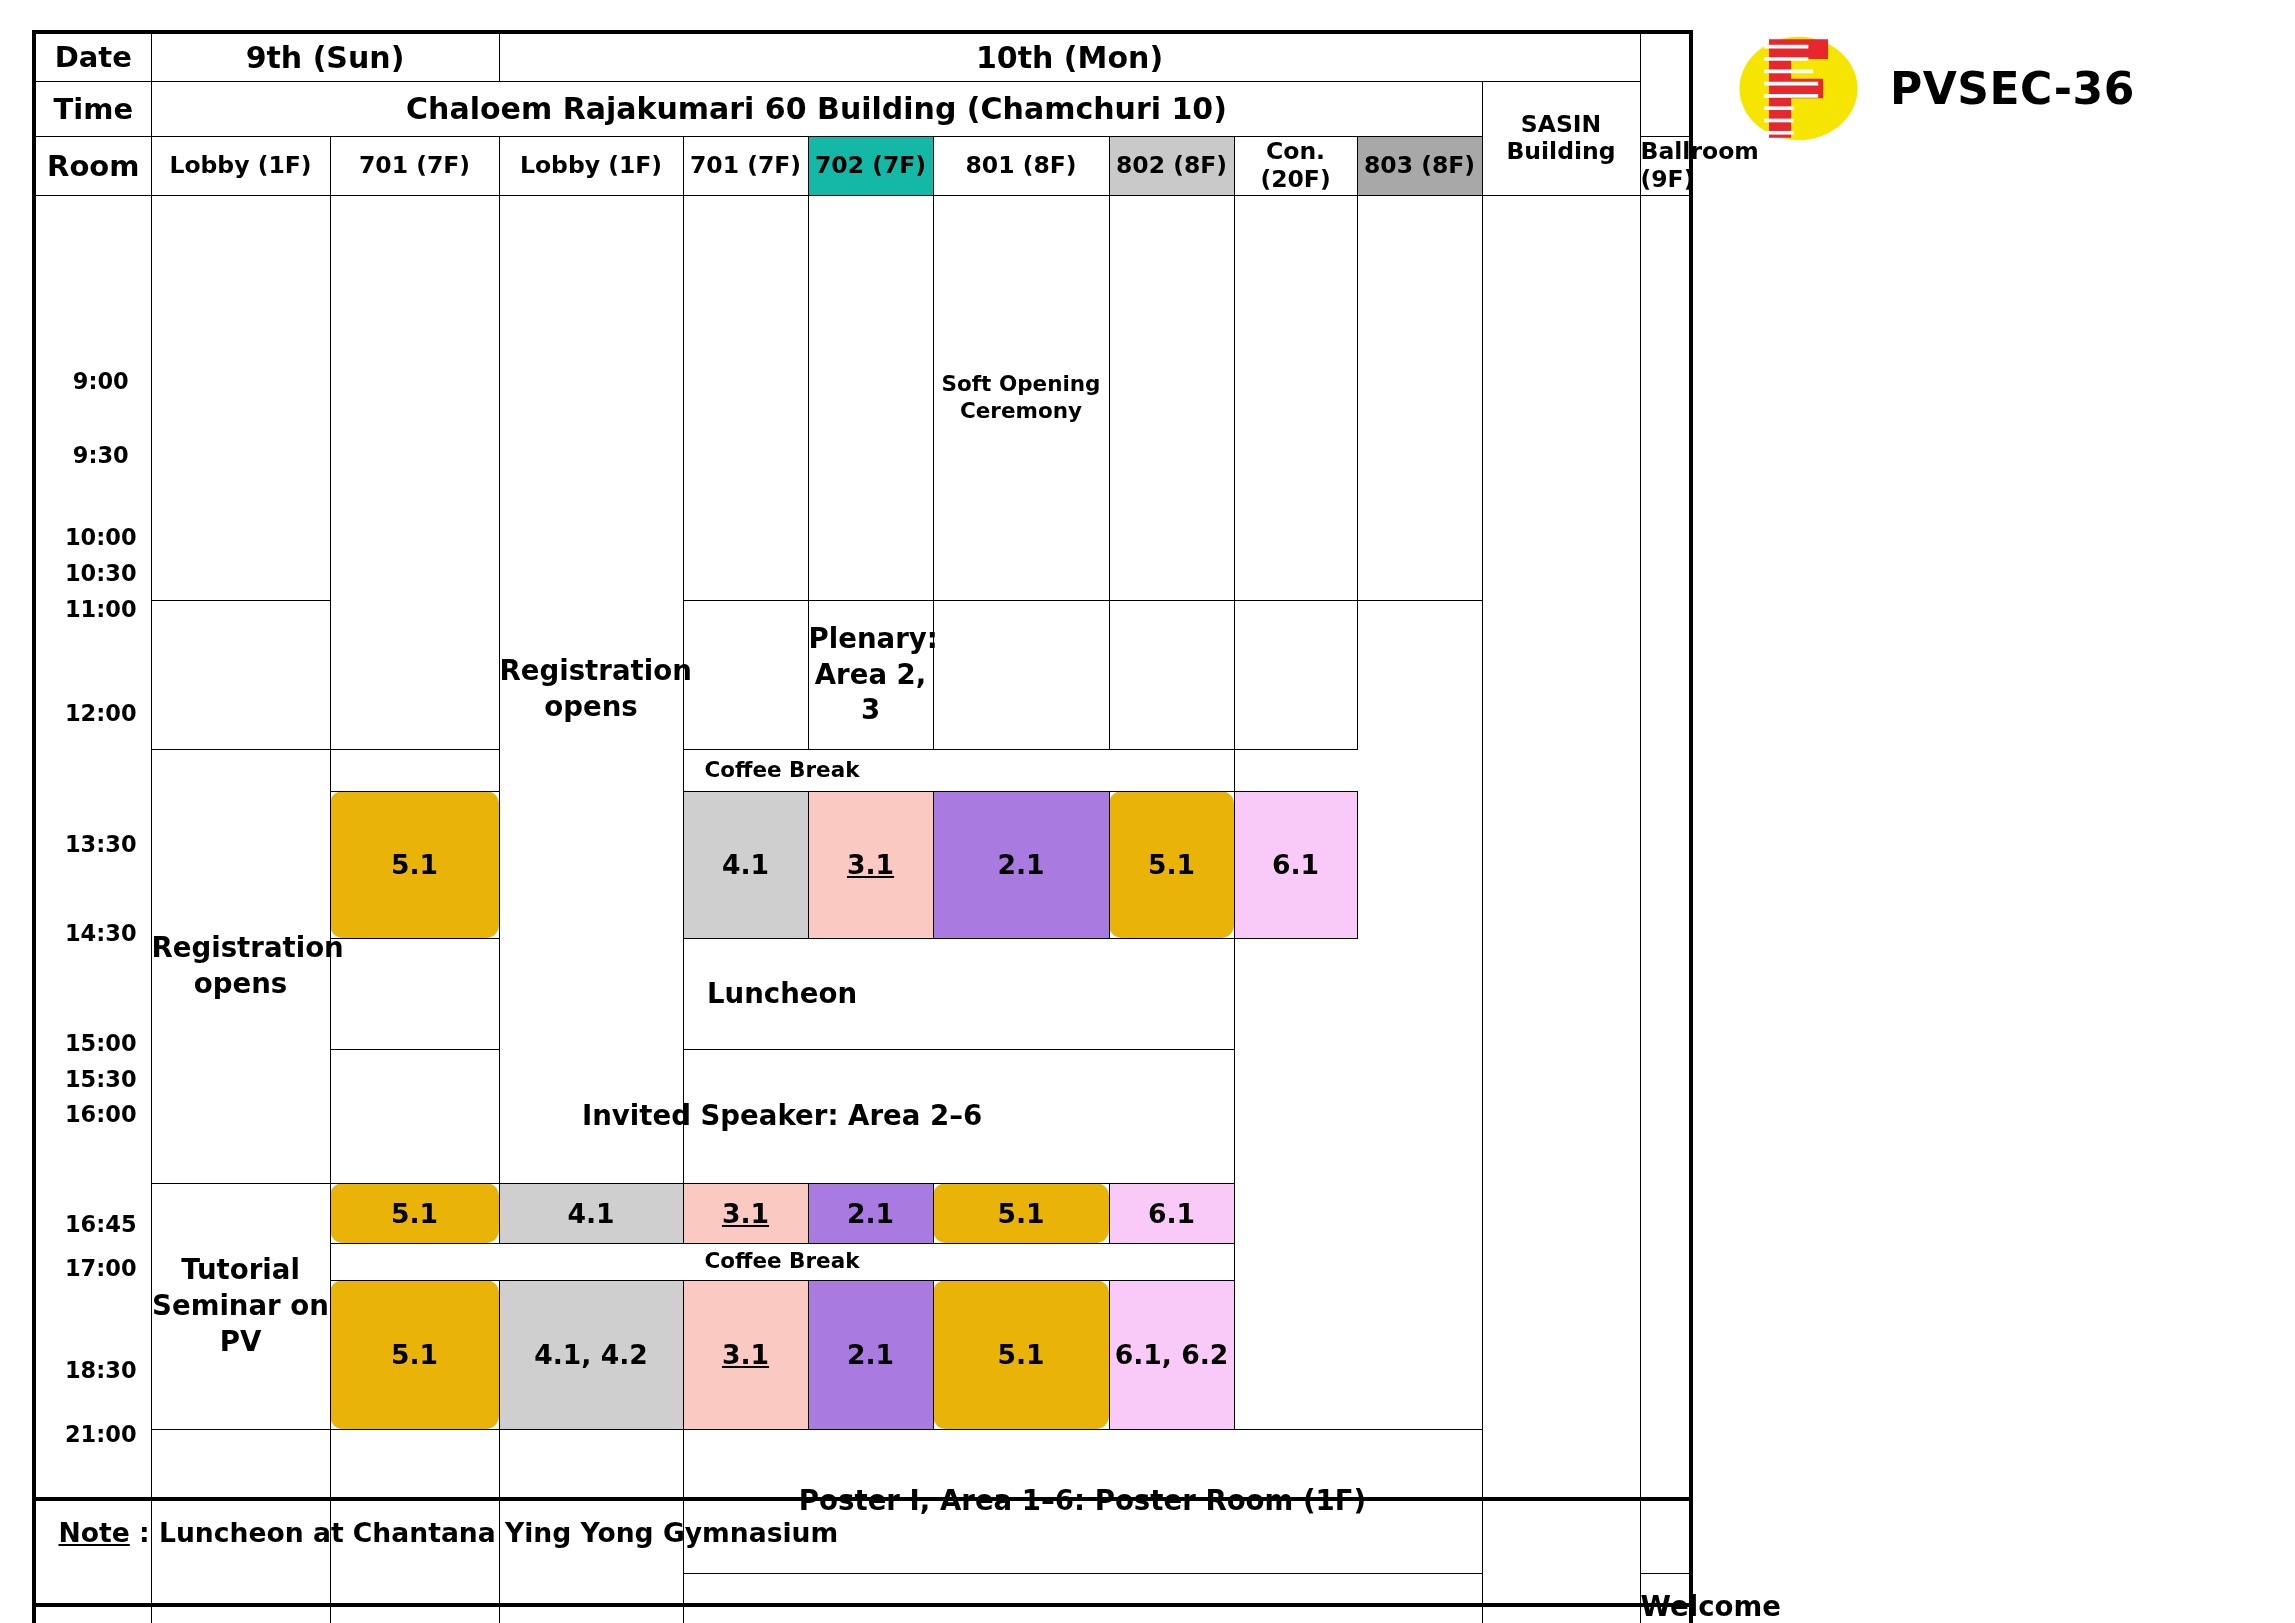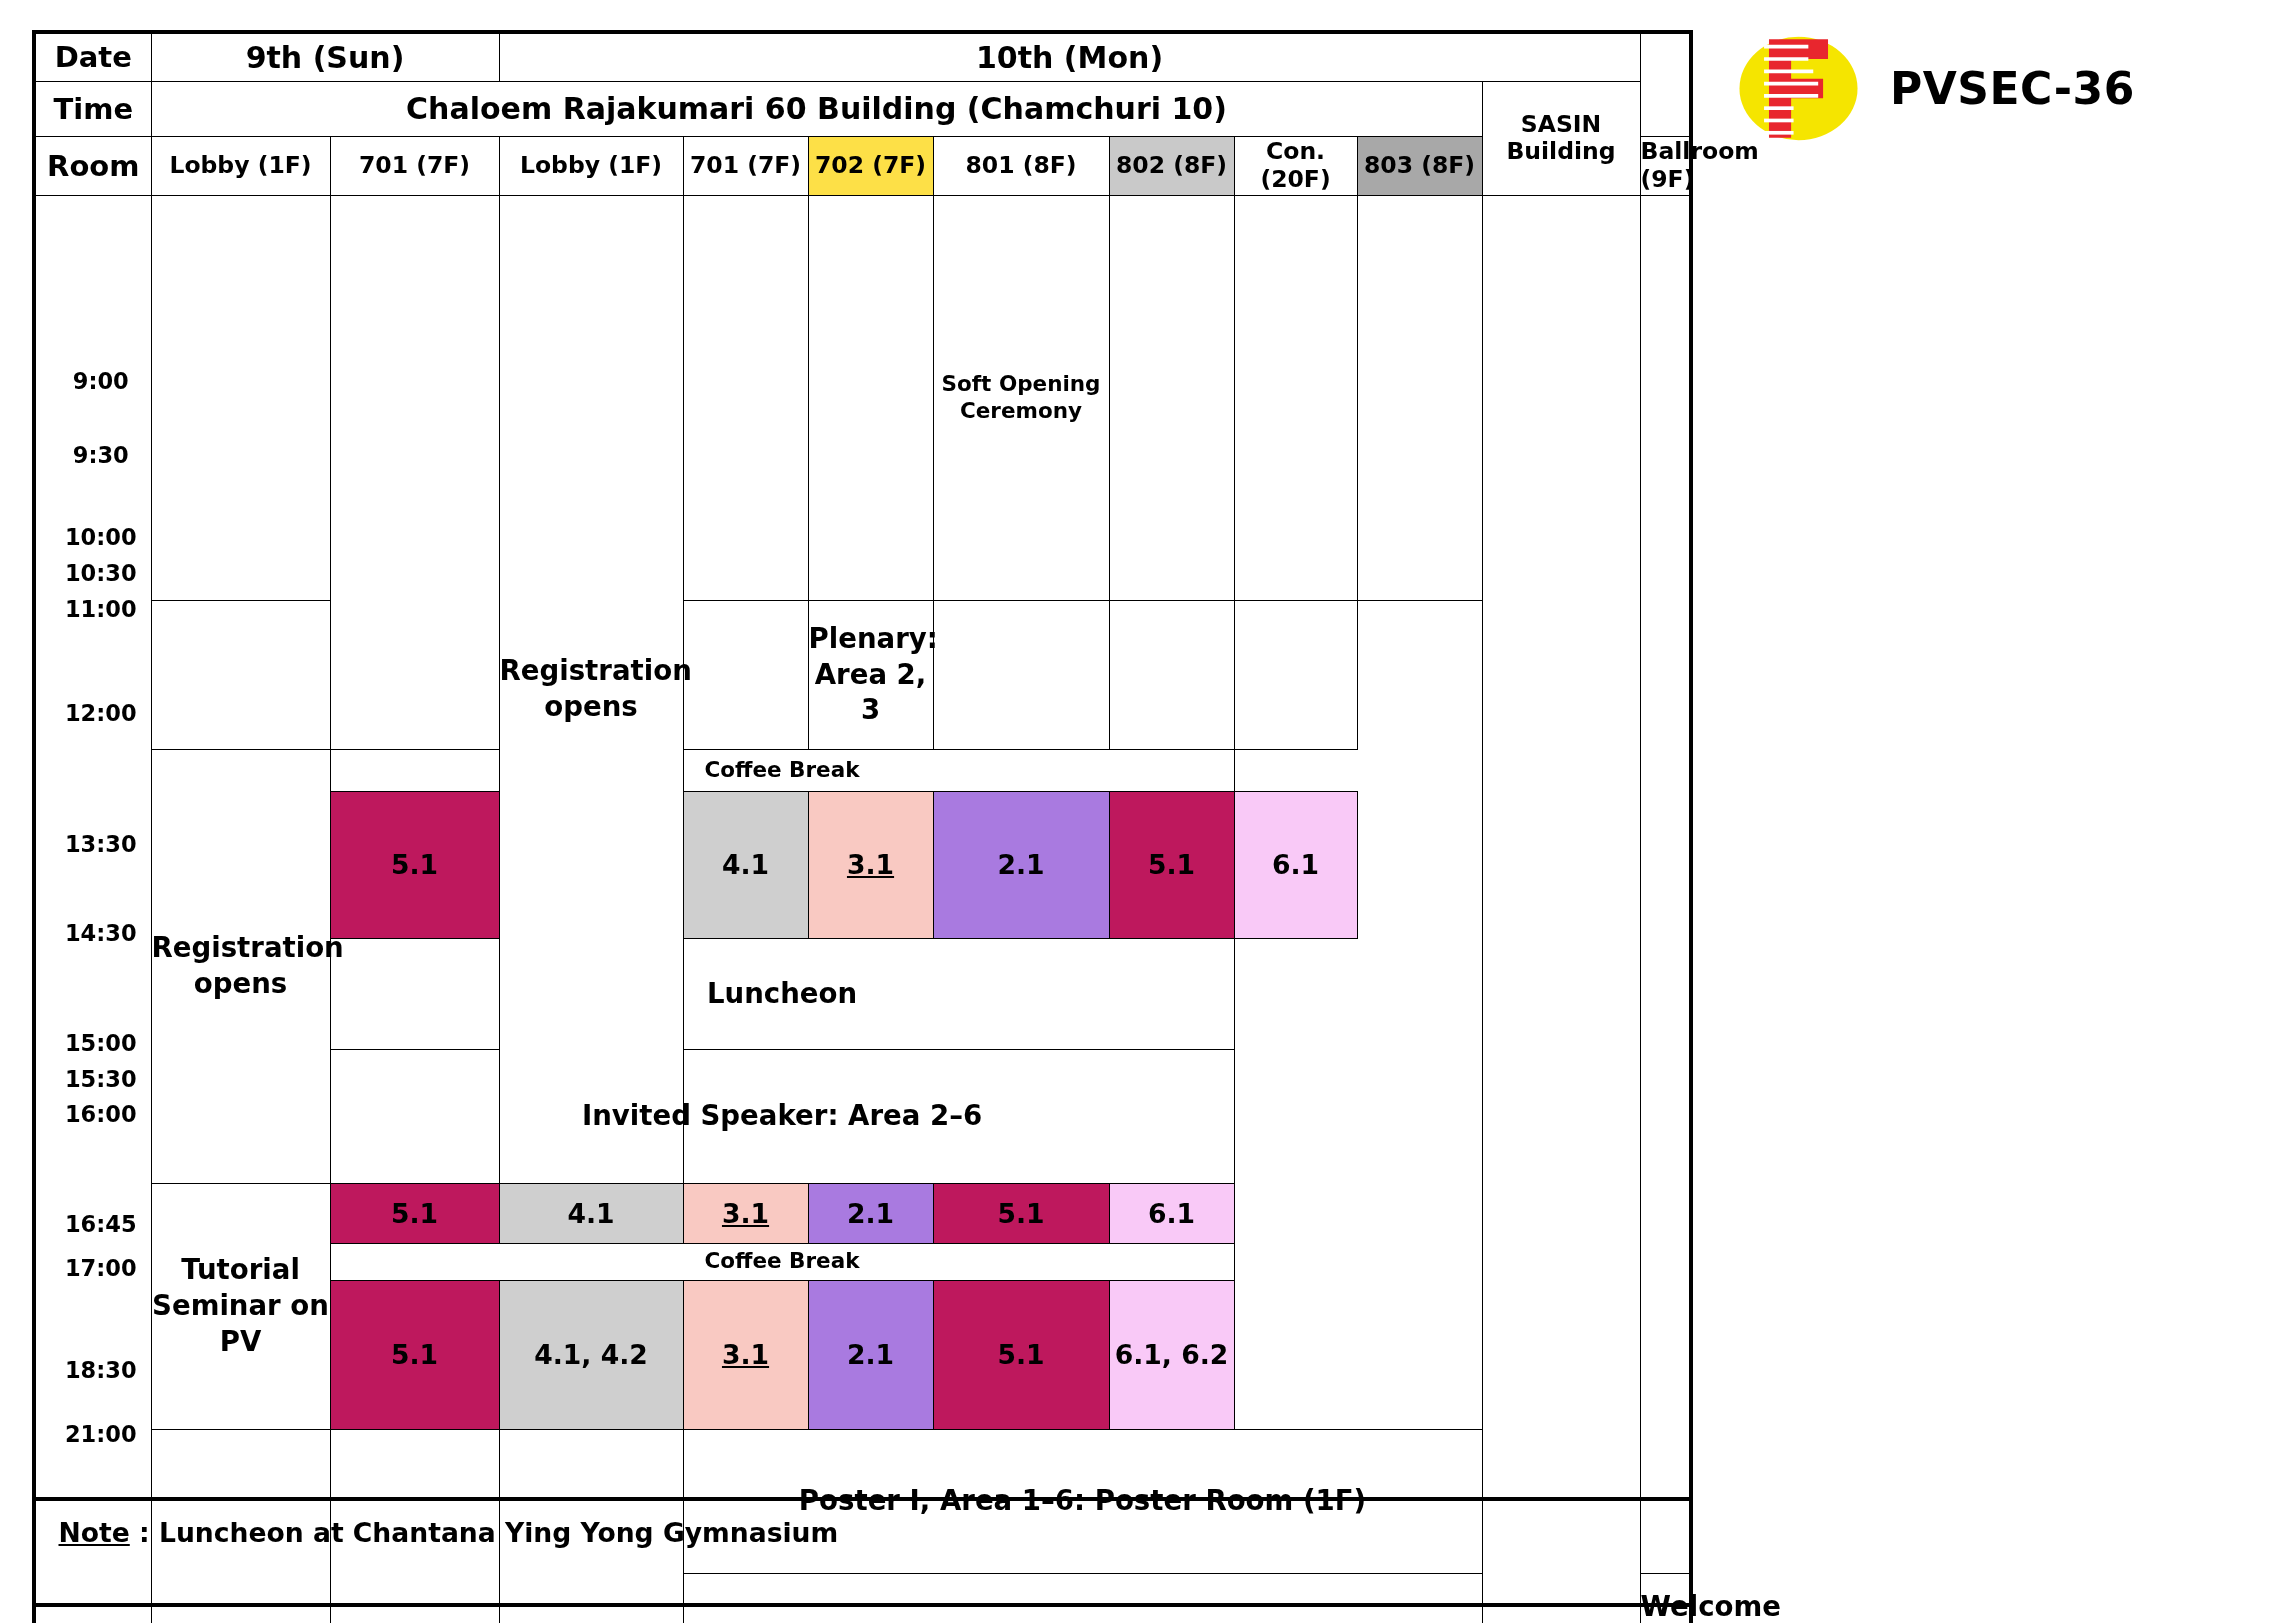--- a/index.html
+++ b/index.html
@@ -60,21 +60,21 @@
 
   
   .hdr-date  { height: 49px; font-size: 29px; }
   .hdr-time  { height: 55px; font-size: 29px; }
   .hdr-room  { height: 59px; font-size: 23.5px; }
 
   .hdr-label { font-size: 29px; }
   .big-head  { font-size: 30px; margin-top: 24px; }
 
   .room-cell { font-size: 23.5px; line-height: 1.15; }
-  .room-702  { background: #fde047; }
+  .room-702  { background: #14b8a6; }
   .room-802  { background: #c9c9c9; }
   .room-803  { background: #a8a8a8; }
 
   
   td.timeaxis {
     border-top: 1.5px solid #000;
     border-bottom: 1.5px solid #000;
     border-right: 1.5px solid #000;
     border-left: none;
     padding: 0;
@@ -90,21 +90,21 @@
     left: 0; right: 0;
     text-align: center;
     font-size: 22.5px;
     font-weight: bold;
     padding-left: 15px;
   }
   .cell-sm { font-size: 21.5px; line-height: 1.25; }
   .cell-lg { font-size: 27.6px; line-height: 1.3; }
   .sess { font-size: 26.6px; }
 
-  .yellow { background: #be185d; }
+  .yellow { background: #eab308; border-radius: 13px; }
   .grey   { background: #cfcfcf; }
   .pink   { background: #f9c9c2; text-decoration: underline; }
   .purple { background: #a97ae0; }
   .violet { background: #f9c9f7; }
 
   
   .note {
     position: absolute;
     left: 32px;
     top: 1497px;

